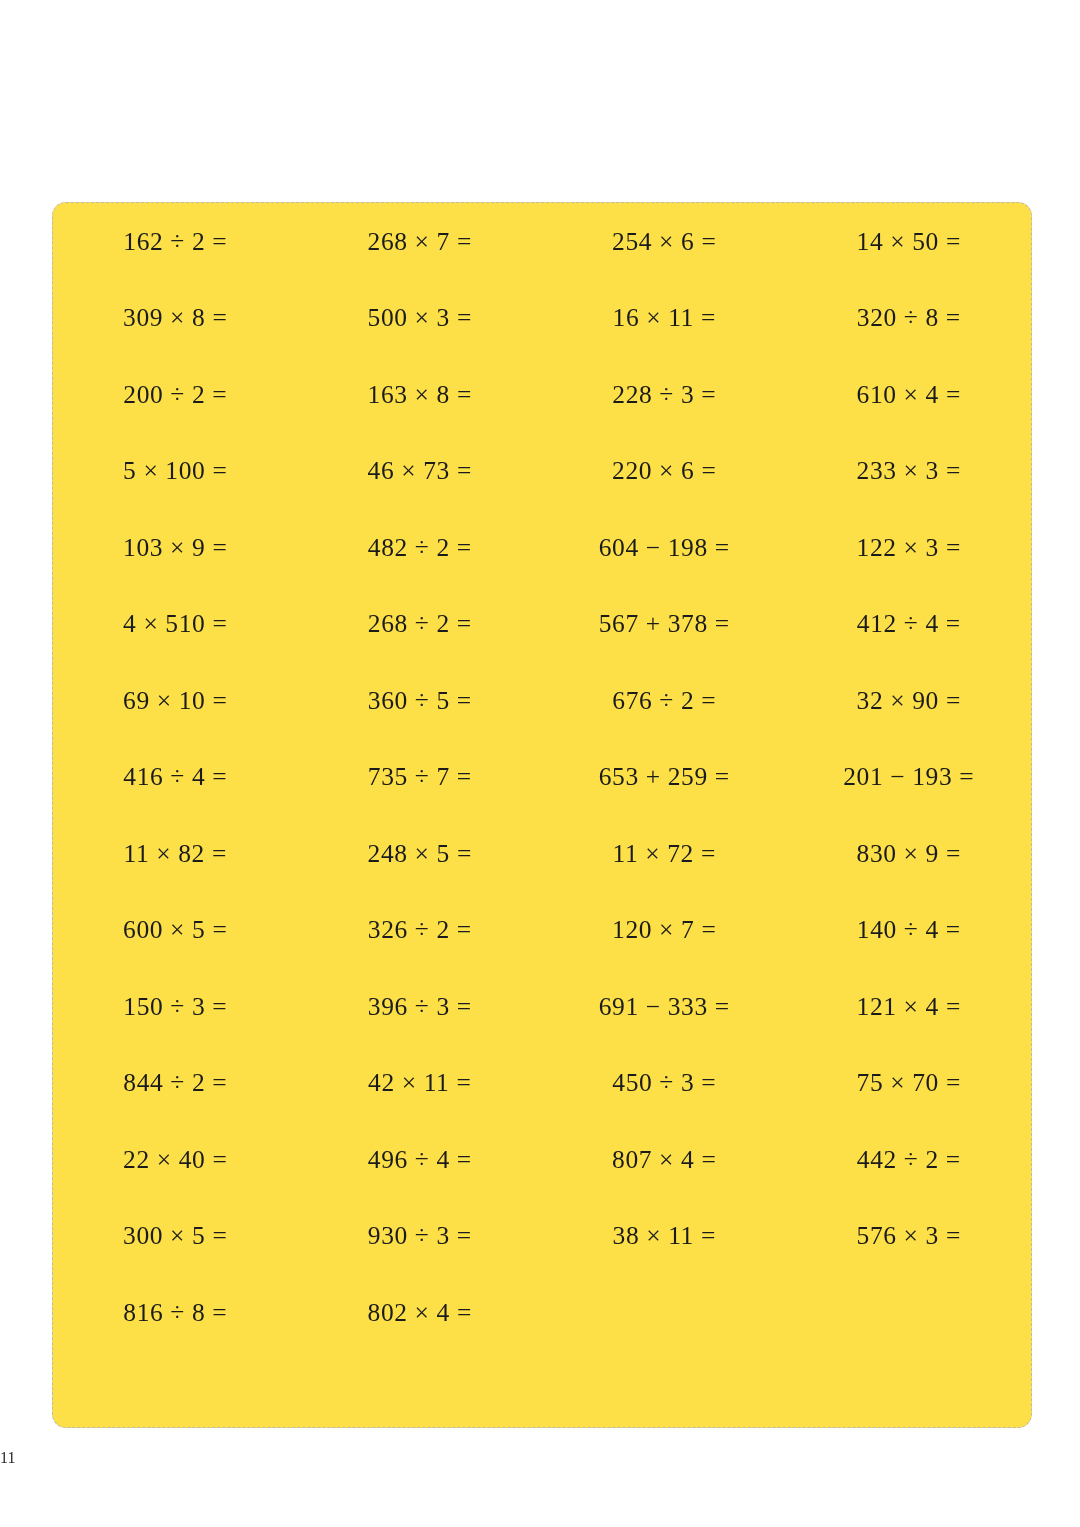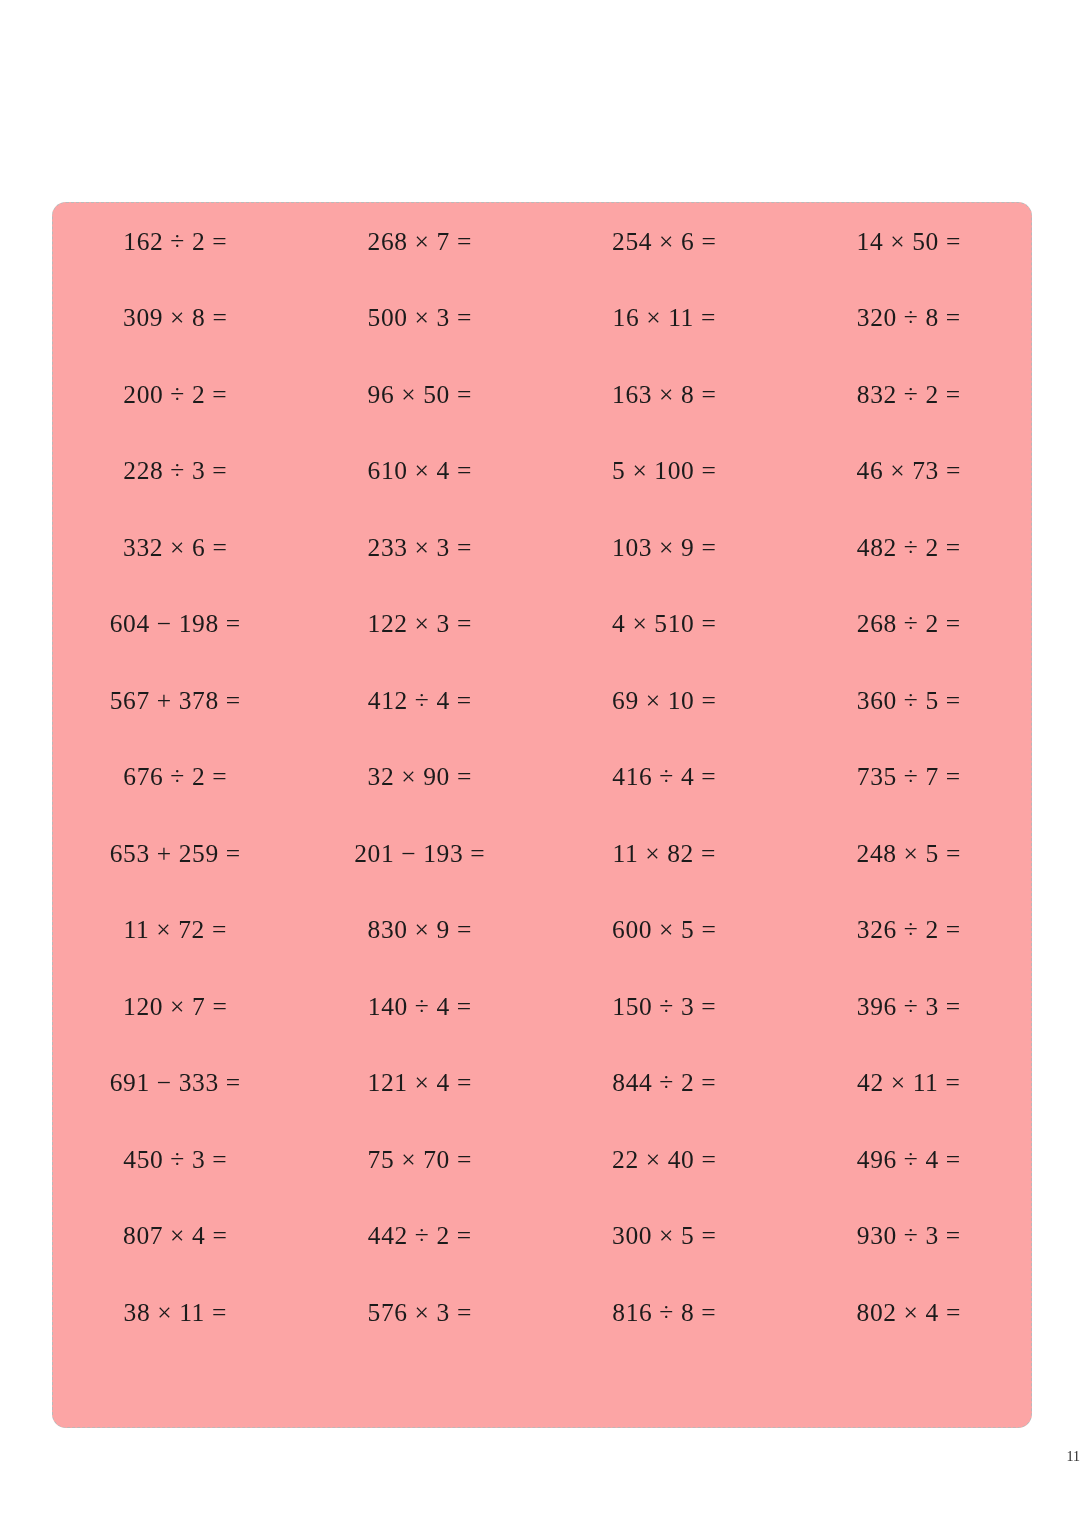--- a/index.html
+++ b/index.html
@@ -26,21 +26,21 @@
 
   #problem-grid-frame {
     position: absolute;
     left: 52px;
     top: 202px;
     width: 980px;
     height: 1226px;
     box-sizing: border-box;
     border: 1.4px dashed #b9b9b9;
     border-radius: 14px;
-    background: #fca5a5;
+    background: #fde047;
   }
 
   #problem-grid {
     position: absolute;
     left: 0;
     top: 0;
     width: 100%;
     height: 100%;
     display: grid;
     grid-template-columns: repeat(4, 1fr);
@@ -64,23 +64,23 @@
     color: #1b1b1b;
     letter-spacing: 0.6px;
     line-height: 1;
   }
 
   #page-number {
     position: absolute;
     left: 0;
     top: 1449px;
     width: 1080px;
-    text-align: right;
+    text-align: left;
     font-family: "Liberation Serif", "DejaVu Serif", serif;
-    font-size: 14px;
+    font-size: 16px;
     color: #2a2a2a;
   }
 </style>
 </head>
 <body>
 
 <div id="worksheet-page">
 
   <div id="problem-grid-frame">
     <div id="problem-grid">
@@ -108,44 +108,38 @@
           <span class="problem-expression">16 × 11 =</span>
         </div>
 
       <div class="problem-cell">
           <span class="problem-expression">320 ÷ 8 =</span>
         </div>
       <div class="problem-cell">
           <span class="problem-expression">200 ÷ 2 =</span>
         </div>
       <div class="problem-cell">
-          <span class="problem-expression">96 × 50 =</span>
-        </div>
-      <div class="problem-cell">
           <span class="problem-expression">163 × 8 =</span>
         </div>
 
       <div class="problem-cell">
-          <span class="problem-expression">832 ÷ 2 =</span>
-        </div>
-      <div class="problem-cell">
           <span class="problem-expression">228 ÷ 3 =</span>
         </div>
       <div class="problem-cell">
           <span class="problem-expression">610 × 4 =</span>
         </div>
       <div class="problem-cell">
           <span class="problem-expression">5 × 100 =</span>
         </div>
 
       <div class="problem-cell">
           <span class="problem-expression">46 × 73 =</span>
         </div>
       <div class="problem-cell">
-          <span class="problem-expression">332 × 6 =</span>
+          <span class="problem-expression">220 × 6 =</span>
         </div>
       <div class="problem-cell">
           <span class="problem-expression">233 × 3 =</span>
         </div>
       <div class="problem-cell">
           <span class="problem-expression">103 × 9 =</span>
         </div>
 
       <div class="problem-cell">
           <span class="problem-expression">482 ÷ 2 =</span>

